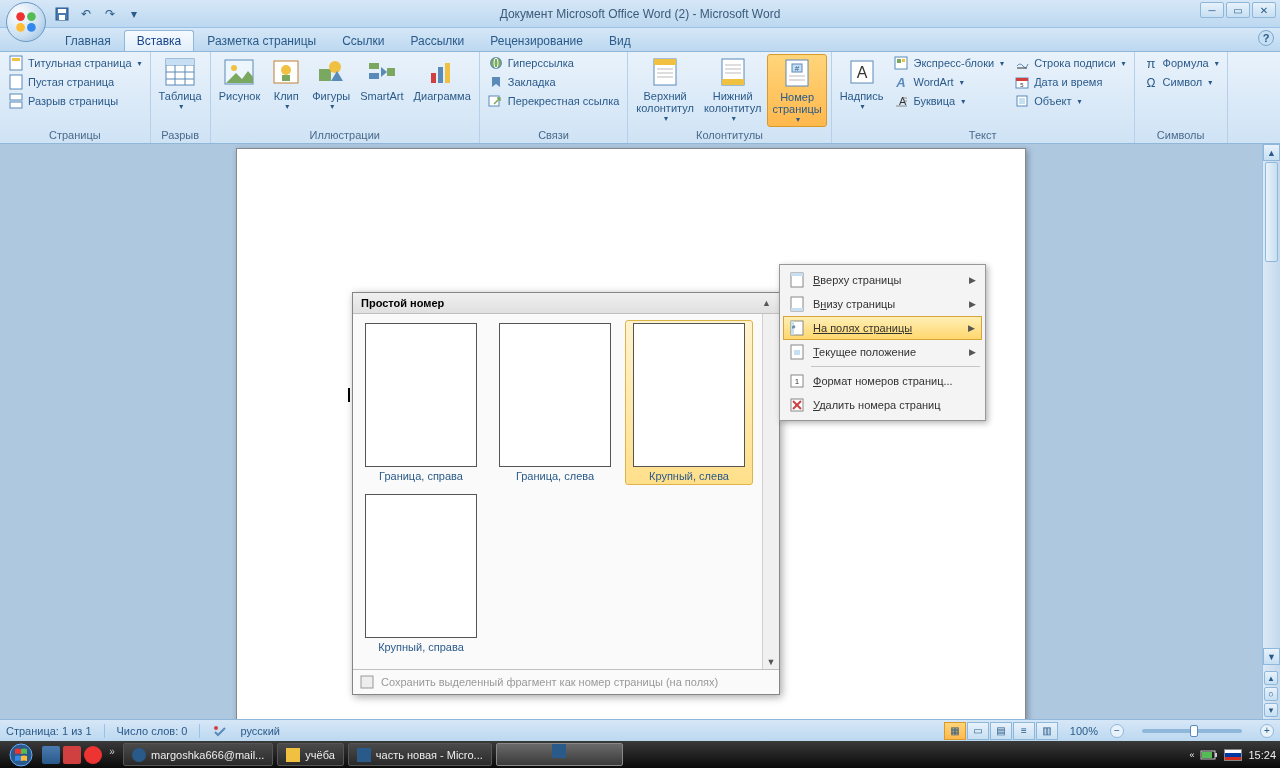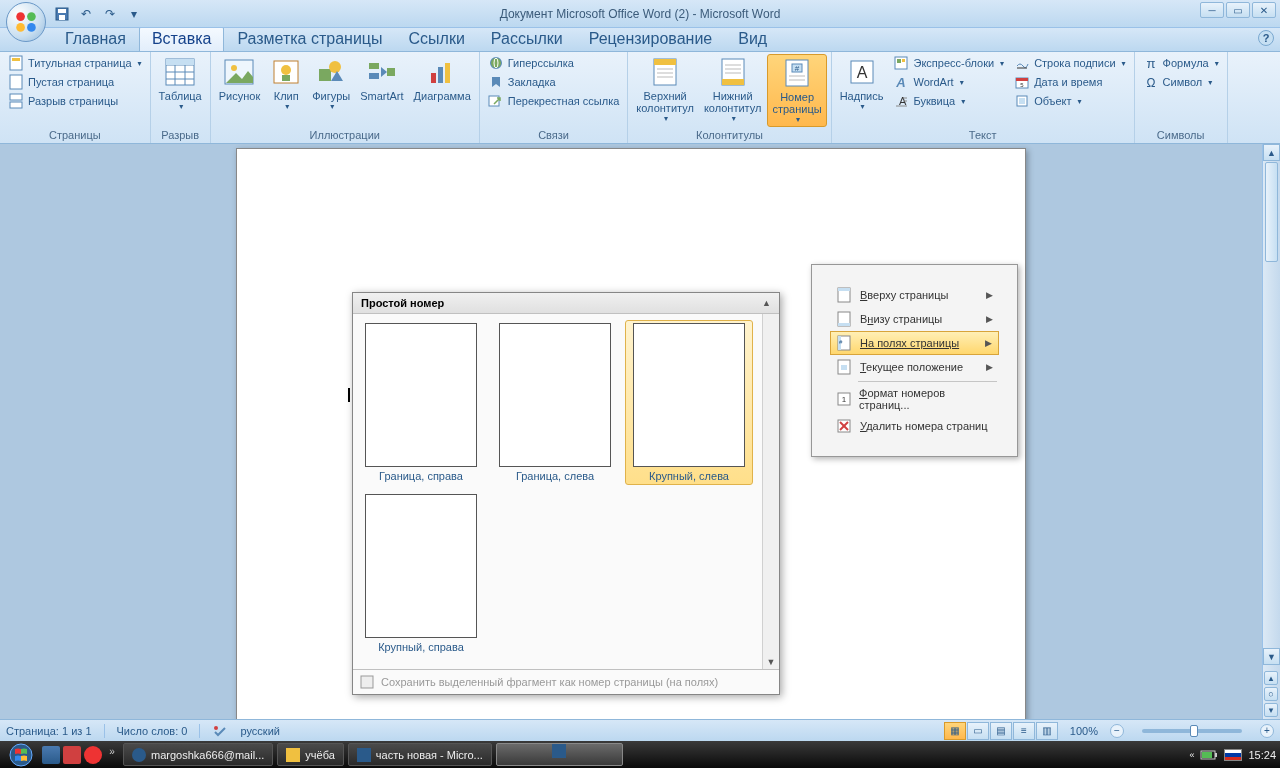--- a/index.html
+++ b/index.html
@@ -12,21 +12,21 @@
 .office-btn svg{width:26px;height:26px;}
 .qat { margin-left: 52px; display: flex; align-items: center; gap: 4px; height: 100%; }
 .qat-btn { width: 20px; height: 20px; display: flex; align-items: center; justify-content: center; color: #2a5a8a; font-size: 12px; }
 .titlebar-title { position: absolute; left: 0; right: 0; text-align: center; font-size: 12px; color: #3b5b7a; pointer-events: none; }
 .win-controls { position: absolute; right: 4px; top: 2px; display: flex; gap: 2px; }
 .win-btn { width: 24px; height: 16px; background: linear-gradient(#e8f2fb,#c6dff2); border: 1px solid #8fb7da; border-radius: 2px; display:flex;align-items:center;justify-content:center;font-size:10px;color:#2a5a8a; font-family: Arial; }
 .help-btn { position:absolute; right:6px; top:30px; width:16px;height:16px;border-radius:50%;background:#c6dff2;border:1px solid #7aa8d0;color:#2a5a8a;font-size:11px;display:flex;align-items:center;justify-content:center;font-weight:bold;}
 
 
 .tabs { height: 24px; background: linear-gradient(#d6e7f7,#bcd8f0); display: flex; align-items: flex-end; padding-left: 52px; gap: 0; border-bottom: 1px solid #8fb7da; }
-.tab { padding: 3px 12px; font-size: 16px; color: #2a5a8a; cursor: pointer; border: 1px solid transparent; border-bottom: none; }
+.tab { padding: 3px 12px; font-size: 12px; color: #2a5a8a; cursor: pointer; border: 1px solid transparent; border-bottom: none; }
 .tab.active { background: linear-gradient(#f5faff,#e2eefb); border-color: #8fb7da; border-top-left-radius: 3px; border-top-right-radius: 3px; color: #15428b; }
 
 
 .ribbon { height: 92px; background: linear-gradient(#e9f2fb,#cfe3f5); display: flex; border-bottom: 1px solid #8fb7da; position: relative; }
 .group { border-right: 1px solid #b5d0e8; display: flex; flex-direction: column; padding: 2px 4px 0; }
 .group-body { flex: 1; display: flex; align-items: flex-start; gap: 2px; }
 .group-label { font-size: 11px; color: #4a6a8a; text-align: center; padding: 2px 0; }
 .big-btn { display: flex; flex-direction: column; align-items: center; padding: 2px 4px; font-size: 11px; color: #2a5a8a; cursor: pointer; border-radius: 3px; min-width: 40px; }
 .big-btn.active { background: linear-gradient(#ffd57a,#ffb84d); border: 1px solid #d89a2b; }
 .big-btn .icon-box { width: 32px; height: 32px; margin-bottom: 2px; display:flex;align-items:center;justify-content:center; }
@@ -40,21 +40,21 @@
 .doc-area { flex: 1; background: #aec8e0; display: flex; position: relative; overflow: hidden; }
 .doc-page { position: absolute; left: 236px; top: 4px; width: 790px; height: 900px; background: #fff; border: 1px solid #888; box-shadow: 2px 2px 6px rgba(0,0,0,.3); }
 .cursor-line { position:absolute; left:348px; top:244px; width:2px; height:14px; background:#000; }
 .vscroll { position:absolute; right:0; top:0; bottom:0; width:18px; background: linear-gradient(90deg,#dce9f5,#c4d9ed); border-left:1px solid #9ac1e8; }
 .vscroll-thumb { position:absolute; top:18px; left:2px; right:2px; height:100px; background: linear-gradient(90deg,#e8f2fb,#c6dff2); border:1px solid #8fb7da; border-radius:2px; }
 .vscroll-btn { position:absolute; left:0;right:0;height:17px;display:flex;align-items:center;justify-content:center;font-size:9px;color:#2a5a8a; background:linear-gradient(#e8f2fb,#c6dff2); border:1px solid #8fb7da;}
 .nav-dots { position:absolute; right:2px; bottom:2px; width:14px; display:flex;flex-direction:column;gap:2px;}
 .nav-dots div{height:14px;background:linear-gradient(#e8f2fb,#c6dff2);border:1px solid #8fb7da;border-radius:2px;font-size:9px;display:flex;align-items:center;justify-content:center;color:#2a5a8a;}
 
 
-.dropdown { position: absolute; left: 811px; top: 120px; width: 207px; background: #f4f4f4; border: 1px solid #979797; box-shadow: 2px 2px 6px rgba(0,0,0,.3); z-index: 200; padding:18px; }
+.dropdown { position: absolute; left: 779px; top: 120px; width: 207px; background: #f4f4f4; border: 1px solid #979797; box-shadow: 2px 2px 6px rgba(0,0,0,.3); z-index: 200; padding:3px; }
 .dropdown-item { display: flex; align-items: center; padding: 3px 6px 3px 2px; font-size: 11px; color: #333; cursor: pointer; position: relative; }
 .dropdown-item .di-icon { width:24px;height:18px;display:flex;align-items:center;justify-content:center;margin-right:4px; }
 .dropdown-item.hl { background: linear-gradient(#ffefb5,#ffd76e); border: 1px solid #d8a43a; border-radius: 0; padding:2px 5px 2px 1px;text-decoration:underline; }
 .dropdown-item .arrow-r { position: absolute; right: 6px; font-size: 9px; color: #555; }
 .dropdown-sep { height:1px; background:#c5c5c5; margin:2px 2px 2px 28px; }
 .dropdown u { text-decoration: underline; }
 
 
 .gallery { position: absolute; left: 352px; top: 148px; width: 428px; height: 403px; background: #fafafa; border: 1px solid #868686; box-shadow: 2px 2px 8px rgba(0,0,0,.35); z-index: 150; display:flex;flex-direction:column; }
 .gallery-header { padding: 4px 8px; font-size: 11px; font-weight: bold; background: linear-gradient(#f0f0f0,#e0e0e0); border-bottom: 1px solid #c0c0c0; display:flex;align-items:center;justify-content:space-between;}

